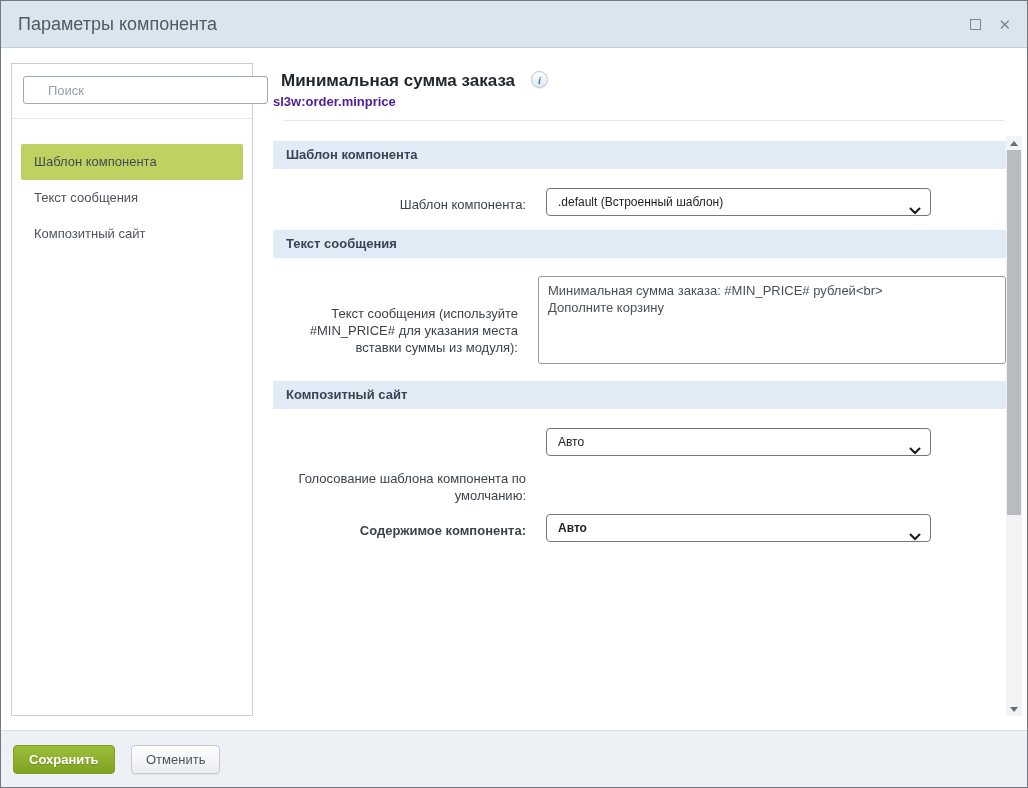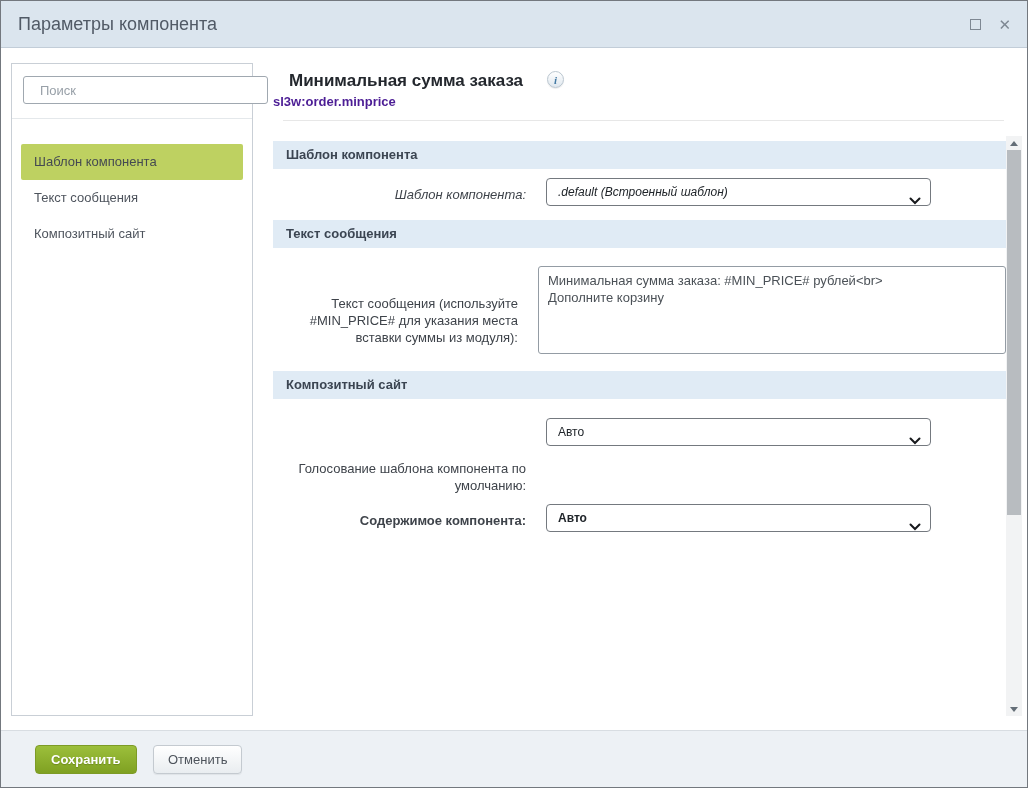--- a/index.html
+++ b/index.html
@@ -12,47 +12,47 @@
   
   .titlebar{position:absolute;left:0;top:0;right:0;height:47px;background:#dbe5ee;border-bottom:1px solid #c2cdd8;}
   .titlebar-title{position:absolute;left:17px;top:0;line-height:46px;font-size:18px;color:#515a66;white-space:nowrap;}
   .win-btns{position:absolute;right:16px;top:0;height:46px;display:flex;align-items:center;gap:17px;}
   .maximize-box{width:11px;height:11px;border:1px solid #7e8893;cursor:pointer;}
   .close-x{font-size:15px;color:#7e8893;line-height:1;cursor:pointer;}
   
   .sidebar{position:absolute;left:10px;top:62px;width:242px;height:653px;background:#fff;border:1px solid #c9cfd6;}
   .search-input{
     position:relative;display:block;margin:12px 0 0 11px;width:245px;height:28px;z-index:2;
-    border:1px solid #a0a8b0;border-radius:3px;padding:0 16px;font-size:13px;
+    border:1px solid #a0a8b0;border-radius:3px;padding:0 24px;font-size:13px;
     font-family:"Liberation Sans",sans-serif;color:#333;background:#fff;outline:none;
   }
   .search-input::placeholder{color:#98a0a8;}
   .sidebar-divider{margin-top:14px;border-top:1px solid #e4e8eb;height:0;}
   .tabs{margin:25px 0 0 0;padding:0;list-style:none;}
   .tab{margin:0 9px;padding:0 13px;height:36px;line-height:36px;font-size:13px;color:#4e545d;white-space:nowrap;cursor:pointer;}
   .tab.selected{background:#bed161;border-radius:2px;color:#454a51;}
   
   .main{position:absolute;left:262px;top:62px;right:0;height:653px;}
   .main-header{padding:8px 0 0 10px;}
-  .page-title{margin:16px;display:inline;font-size:17px;font-weight:bold;color:#23272d;vertical-align:middle;}
+  .page-title{margin:8px;display:inline;font-size:17px;font-weight:bold;color:#23272d;vertical-align:middle;}
   .info-icon{
     display:inline-flex;width:17px;height:17px;border-radius:50%;margin-left:8px;vertical-align:2px;
     border:1px solid #bac6d0;background:linear-gradient(#ffffff,#dfe7ee);
     color:#4279a3;font-family:"Liberation Serif",serif;font-style:italic;font-weight:bold;font-size:11px;
     align-items:center;justify-content:center;box-shadow:0 1px 1px rgba(0,0,0,.08);cursor:pointer;
   }
   .component-link{display:block;margin-top:3px;font-size:13px;font-weight:bold;color:#4c1d95;}
   .header-divider{margin:11px 23px 0 10px;border-top:1px solid #e7e7e7;height:0;}
   .scroll-area{position:absolute;left:10px;top:73px;width:733px;height:580px;overflow:hidden;}
   .section-band{height:28px;line-height:28px;background:#e0ebf5;padding-left:13px;font-size:13px;font-weight:bold;color:#3b4552;}
   .band-1{margin-top:5px;}
   .band-2{margin-top:14px;}
   .band-3{margin-top:13px;}
   .row{display:flex;}
-  .row-1{margin-top:9px;font-style:italic;}
+  .row-1{margin-top:19px;}
   .row-2{margin-top:18px;}
   .row-3{margin-top:19px;}
   .row-4{margin-top:10px;font-weight:bold;}
   .field-label{width:273px;text-align:right;padding-right:20px;font-size:13px;color:#3e434a;line-height:17px;}
   .pt8{padding-top:8px;}
   .pt29{padding-top:29px;}
   .pt2{padding-top:2px;margin-top:40px;}
   .field{flex:1;}
   .select{
     position:relative;width:385px;height:28px;border:1px solid #74797f;border-radius:4px;background:#fff;
@@ -68,21 +68,21 @@
   
   .scrollbar{position:absolute;right:5px;top:73px;width:16px;height:580px;background:#f2f3f4;}
   .sb-arrow{position:absolute;left:0;width:16px;height:14px;display:flex;align-items:center;justify-content:center;cursor:pointer;}
   .sb-up{top:0;}
   .sb-down{bottom:0;}
   .tri-up{width:0;height:0;border-left:4px solid transparent;border-right:4px solid transparent;border-bottom:5px solid #646e77;}
   .tri-down{width:0;height:0;border-left:4px solid transparent;border-right:4px solid transparent;border-top:5px solid #646e77;}
   .sb-thumb{position:absolute;left:1px;top:14px;width:14px;height:365px;background:#b8bcc0;cursor:pointer;}
   
   .footer{position:absolute;left:0;right:0;bottom:0;height:57px;background:#edf1f5;border-top:1px solid #d8dde2;}
-  .btn{position:absolute;top:14px;height:29px;border-radius:4px;font-family:"Liberation Sans",sans-serif;font-size:13px;cursor:pointer;margin-left:22px;}
+  .btn{position:absolute;top:14px;height:29px;border-radius:4px;font-family:"Liberation Sans",sans-serif;font-size:13px;cursor:pointer;}
   .btn-save{
     left:12px;padding:0 15px;border:1px solid #7d9b26;color:#fff;font-weight:bold;
     background:linear-gradient(#9cbf3b,#7fa122);text-shadow:0 1px 1px rgba(60,80,0,.35);
   }
   .btn-cancel{
     left:130px;padding:0 14px;border:1px solid #c4cad0;color:#4d535b;
     background:linear-gradient(#ffffff,#e9edf0);box-shadow:0 1px 1px rgba(0,0,0,.06);text-align:right;
   }
 </style>
 </head>

